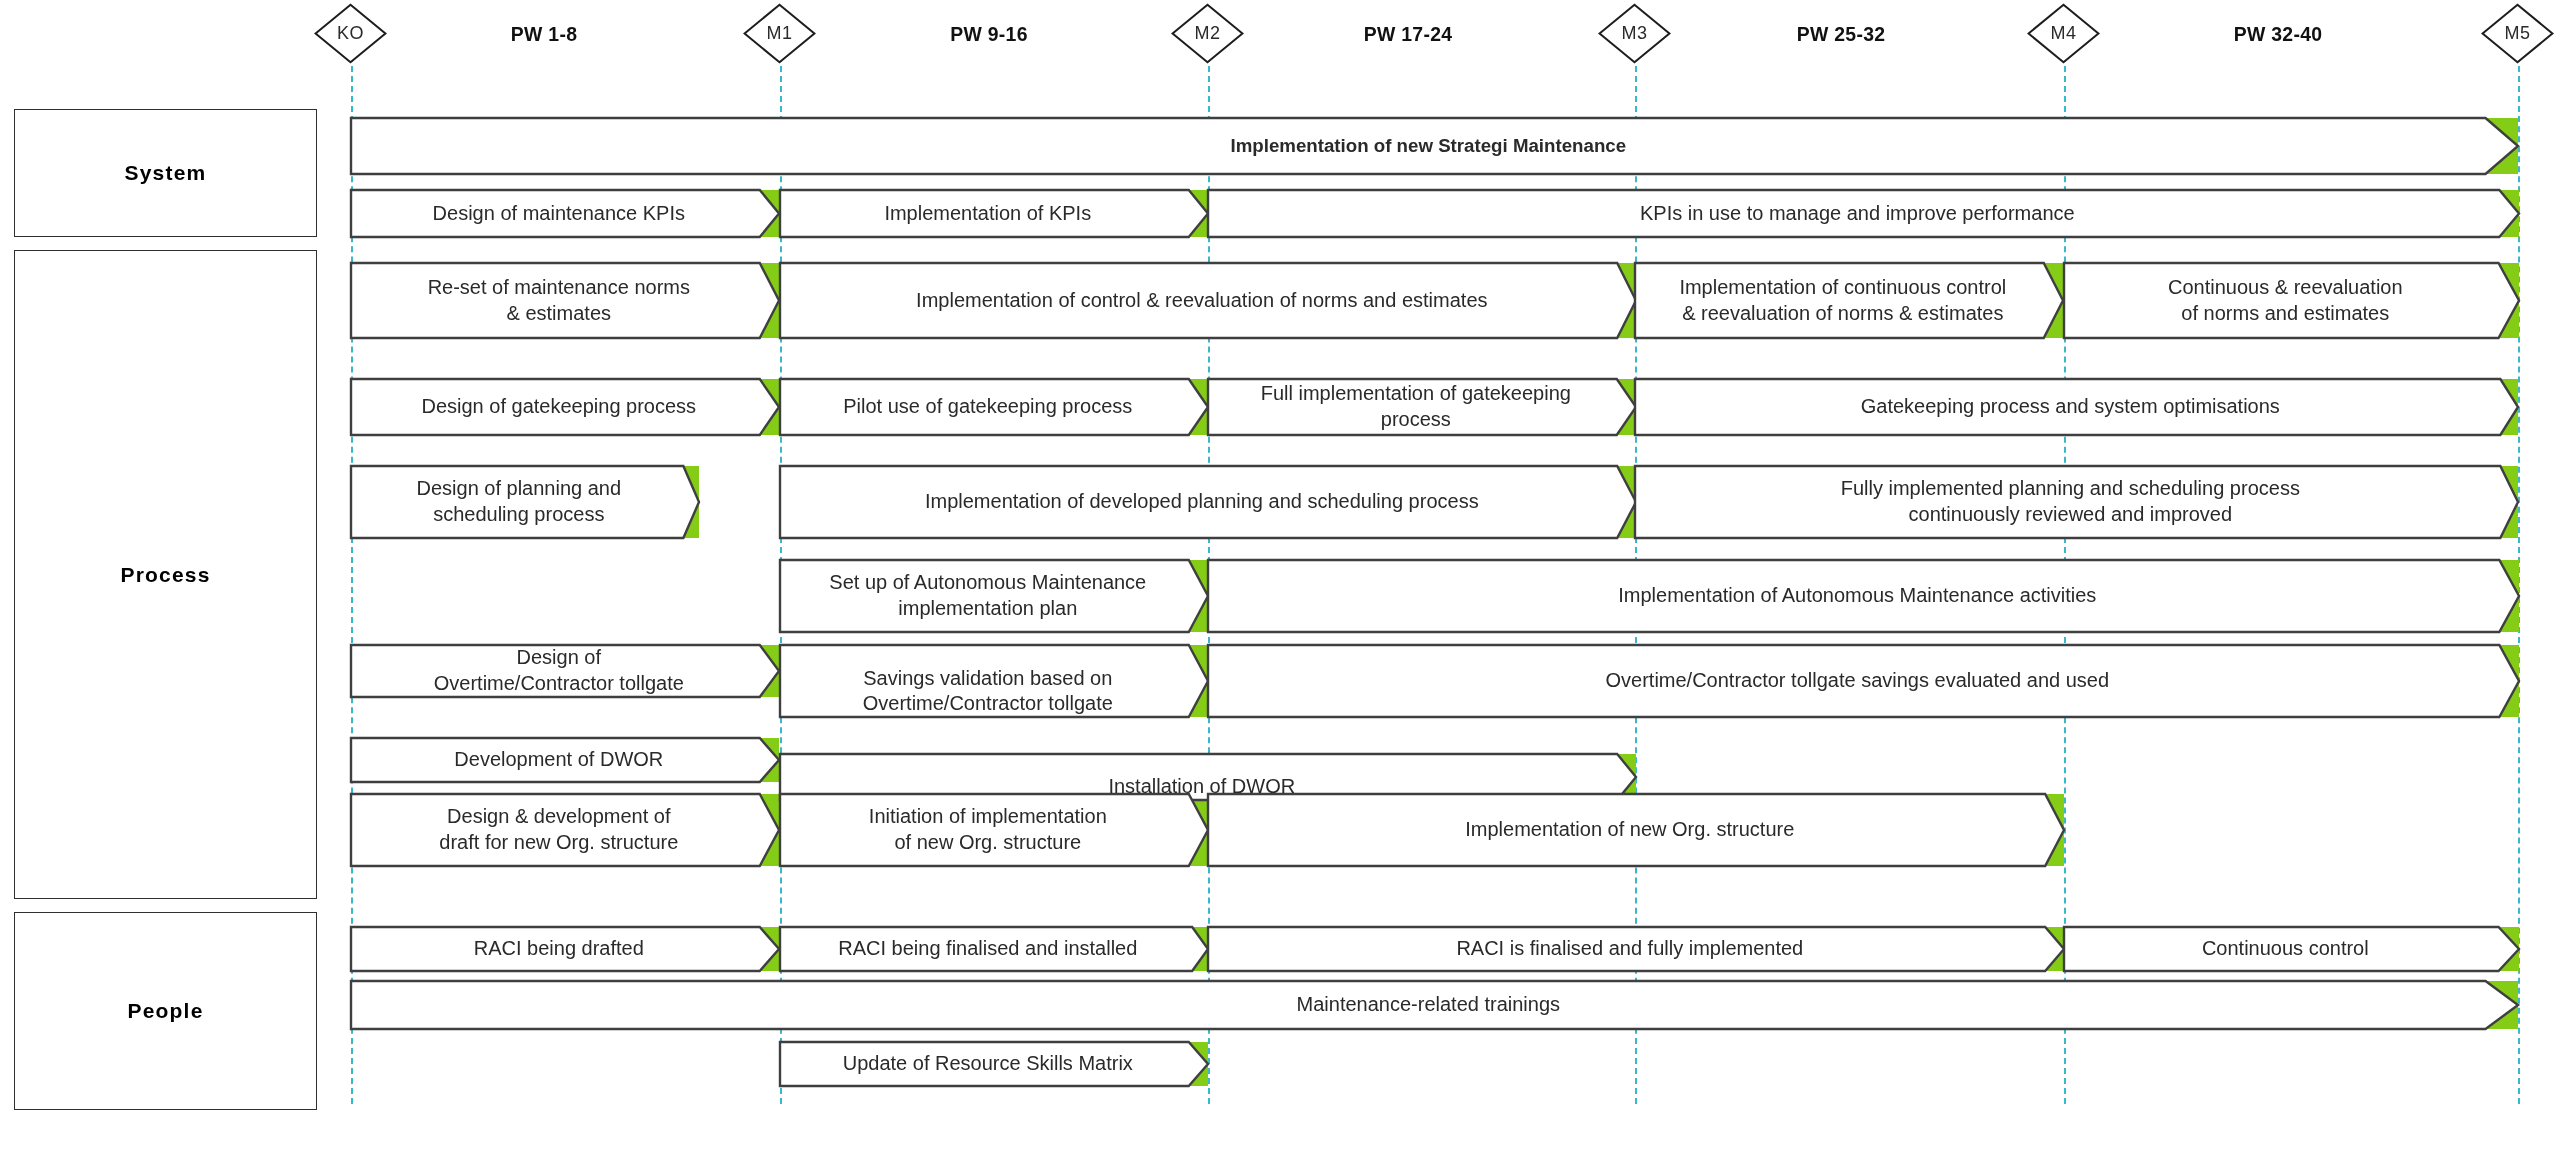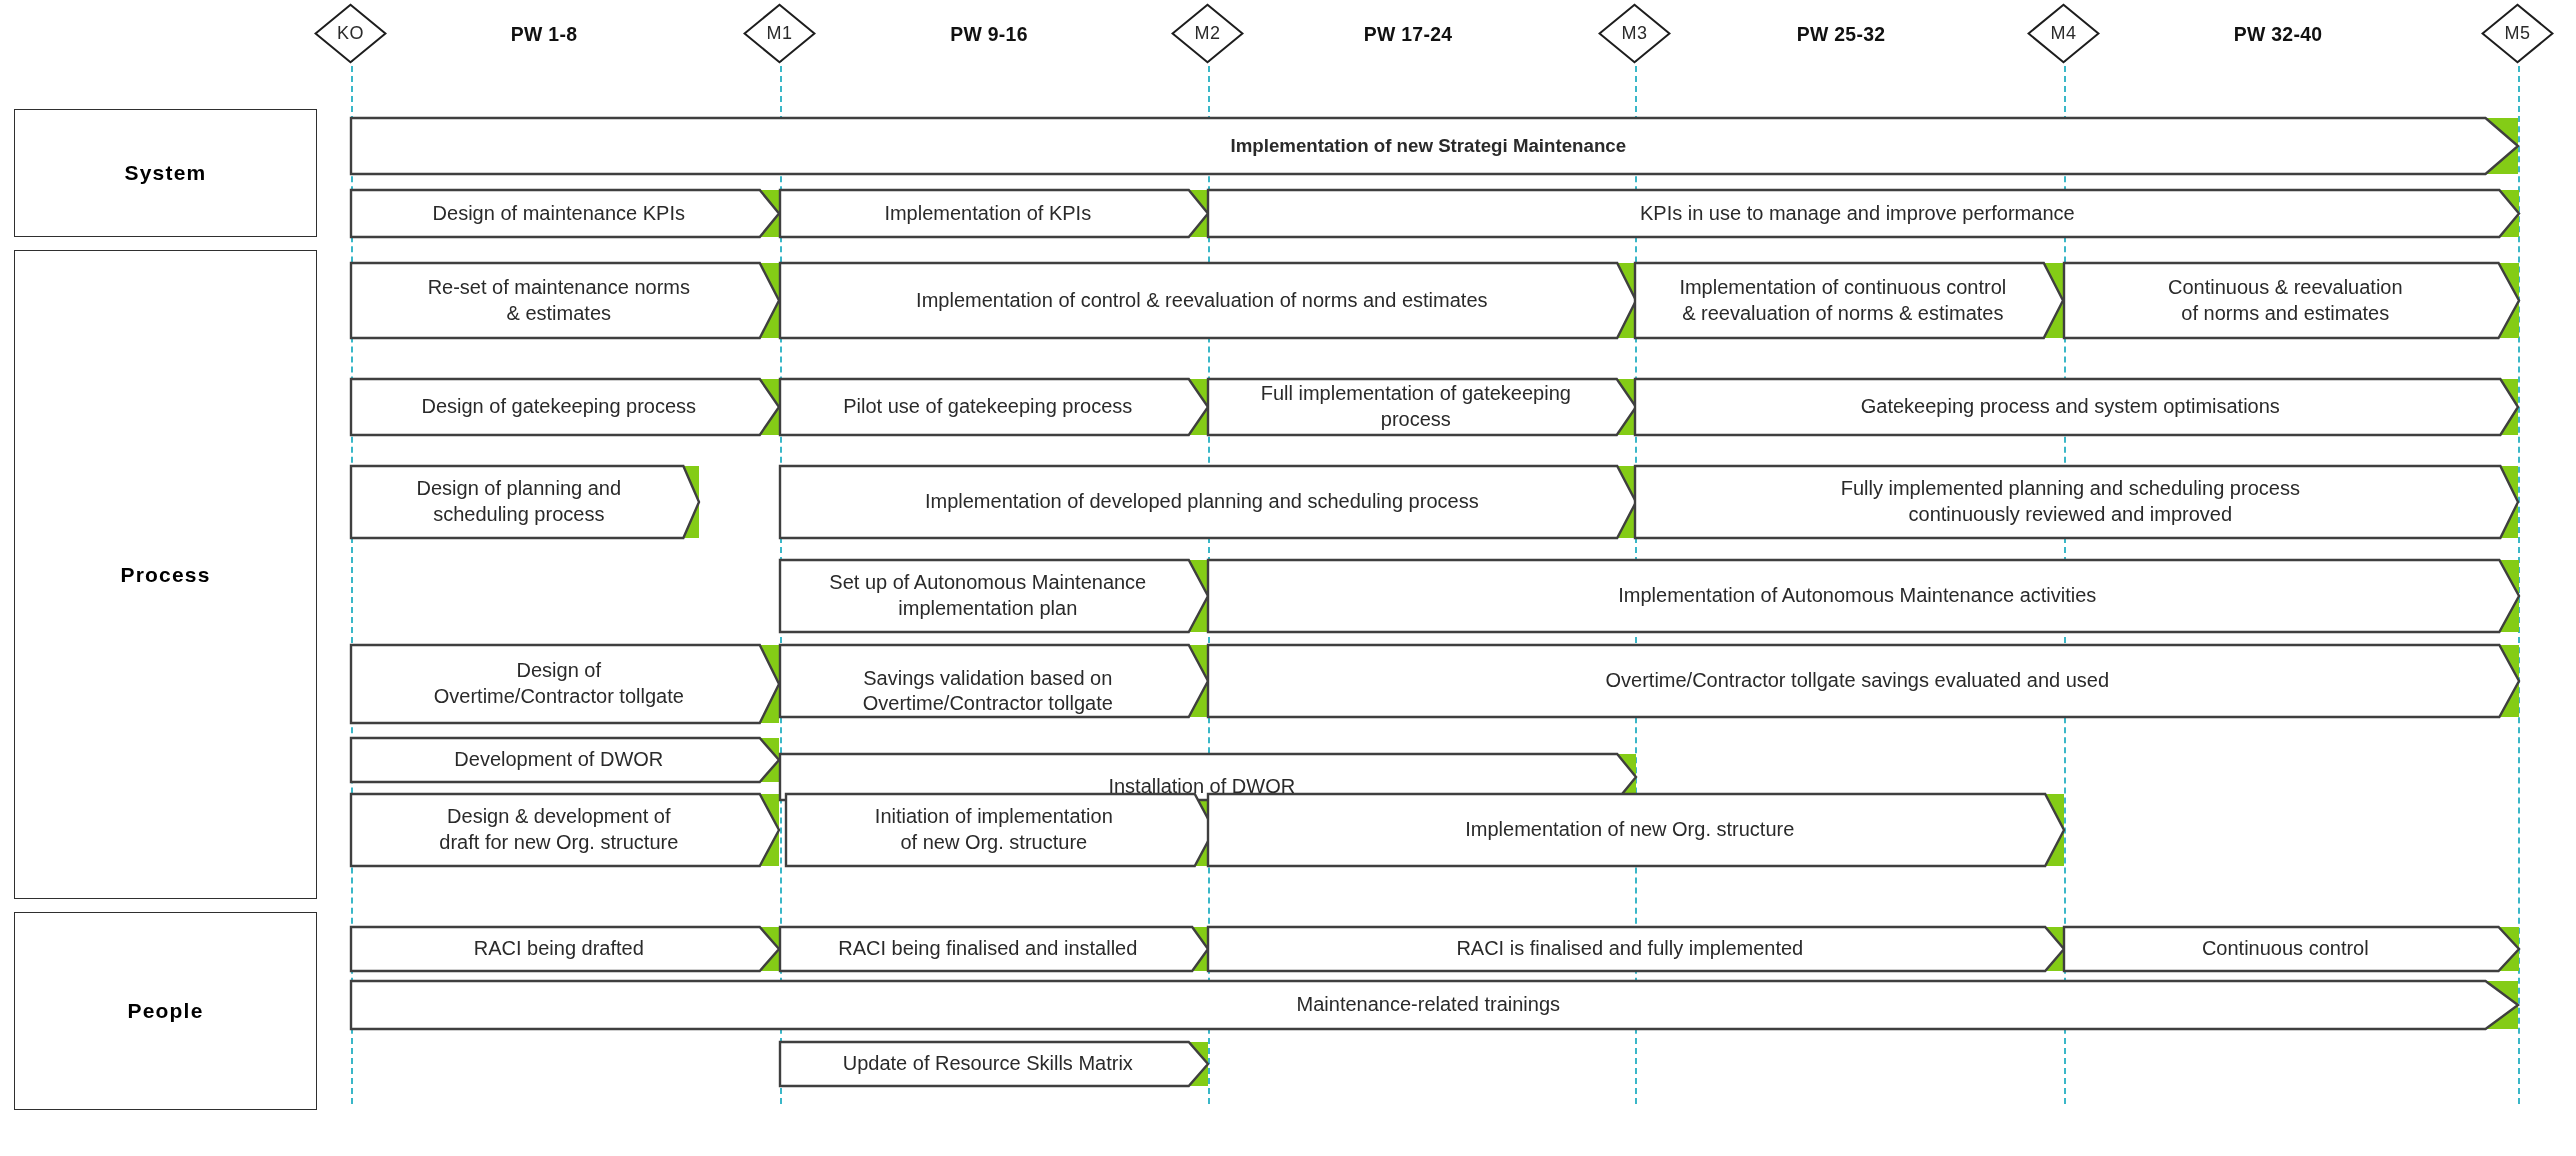--- a/index.html
+++ b/index.html
@@ -292,21 +292,21 @@
     <span class="bar-text">Set up of Autonomous Maintenance
 implementation plan</span>
   </div>
   <div class="bar" style="left:1208px; top:560px; width:1311px; height:72px;">
     <svg class="chev" viewBox="0 0 1000 100" preserveAspectRatio="none">
         <polygon points="0,0 985,0 1000,50 985,100 0,100"></polygon>
       </svg>
     <span class="bar-text">Implementation of Autonomous Maintenance activities</span>
   </div>
 
-  <div class="bar" style="left:351px; top:645px; width:428px; height:78px;">
+  <div class="bar" style="left:351px; top:645px; width:428px; height:52px;">
     <svg class="chev" viewBox="0 0 1000 100" preserveAspectRatio="none">
         <polygon points="0,0 955,0 1000,50 955,100 0,100"></polygon>
       </svg>
     <span class="bar-text">Design of
 Overtime/Contractor tollgate</span>
   </div>
   <div class="bar" style="left:780px; top:645px; width:428px; height:72px;align-items:flex-end;">
     <svg class="chev" viewBox="0 0 1000 100" preserveAspectRatio="none">
         <polygon points="0,0 955,0 1000,50 955,100 0,100"></polygon>
       </svg>
@@ -333,21 +333,21 @@
     <span class="bar-text">Installation of DWOR</span>
   </div>
 
   <div class="bar" style="left:351px; top:794px; width:428px; height:72px;">
     <svg class="chev" viewBox="0 0 1000 100" preserveAspectRatio="none">
         <polygon points="0,0 955,0 1000,50 955,100 0,100"></polygon>
       </svg>
     <span class="bar-text">Design &amp; development of
 draft for new Org. structure</span>
   </div>
-  <div class="bar" style="left:780px; top:794px; width:428px; height:72px;margin-left:6px;">
+  <div class="bar" style="left:780px; top:794px; width:428px; height:72px;">
     <svg class="chev" viewBox="0 0 1000 100" preserveAspectRatio="none">
         <polygon points="0,0 955,0 1000,50 955,100 0,100"></polygon>
       </svg>
     <span class="bar-text">Initiation of implementation
 of new Org. structure</span>
   </div>
   <div class="bar" style="left:1208px; top:794px; width:856px; height:72px;">
     <svg class="chev" viewBox="0 0 1000 100" preserveAspectRatio="none">
         <polygon points="0,0 978,0 1000,50 978,100 0,100"></polygon>
       </svg>

